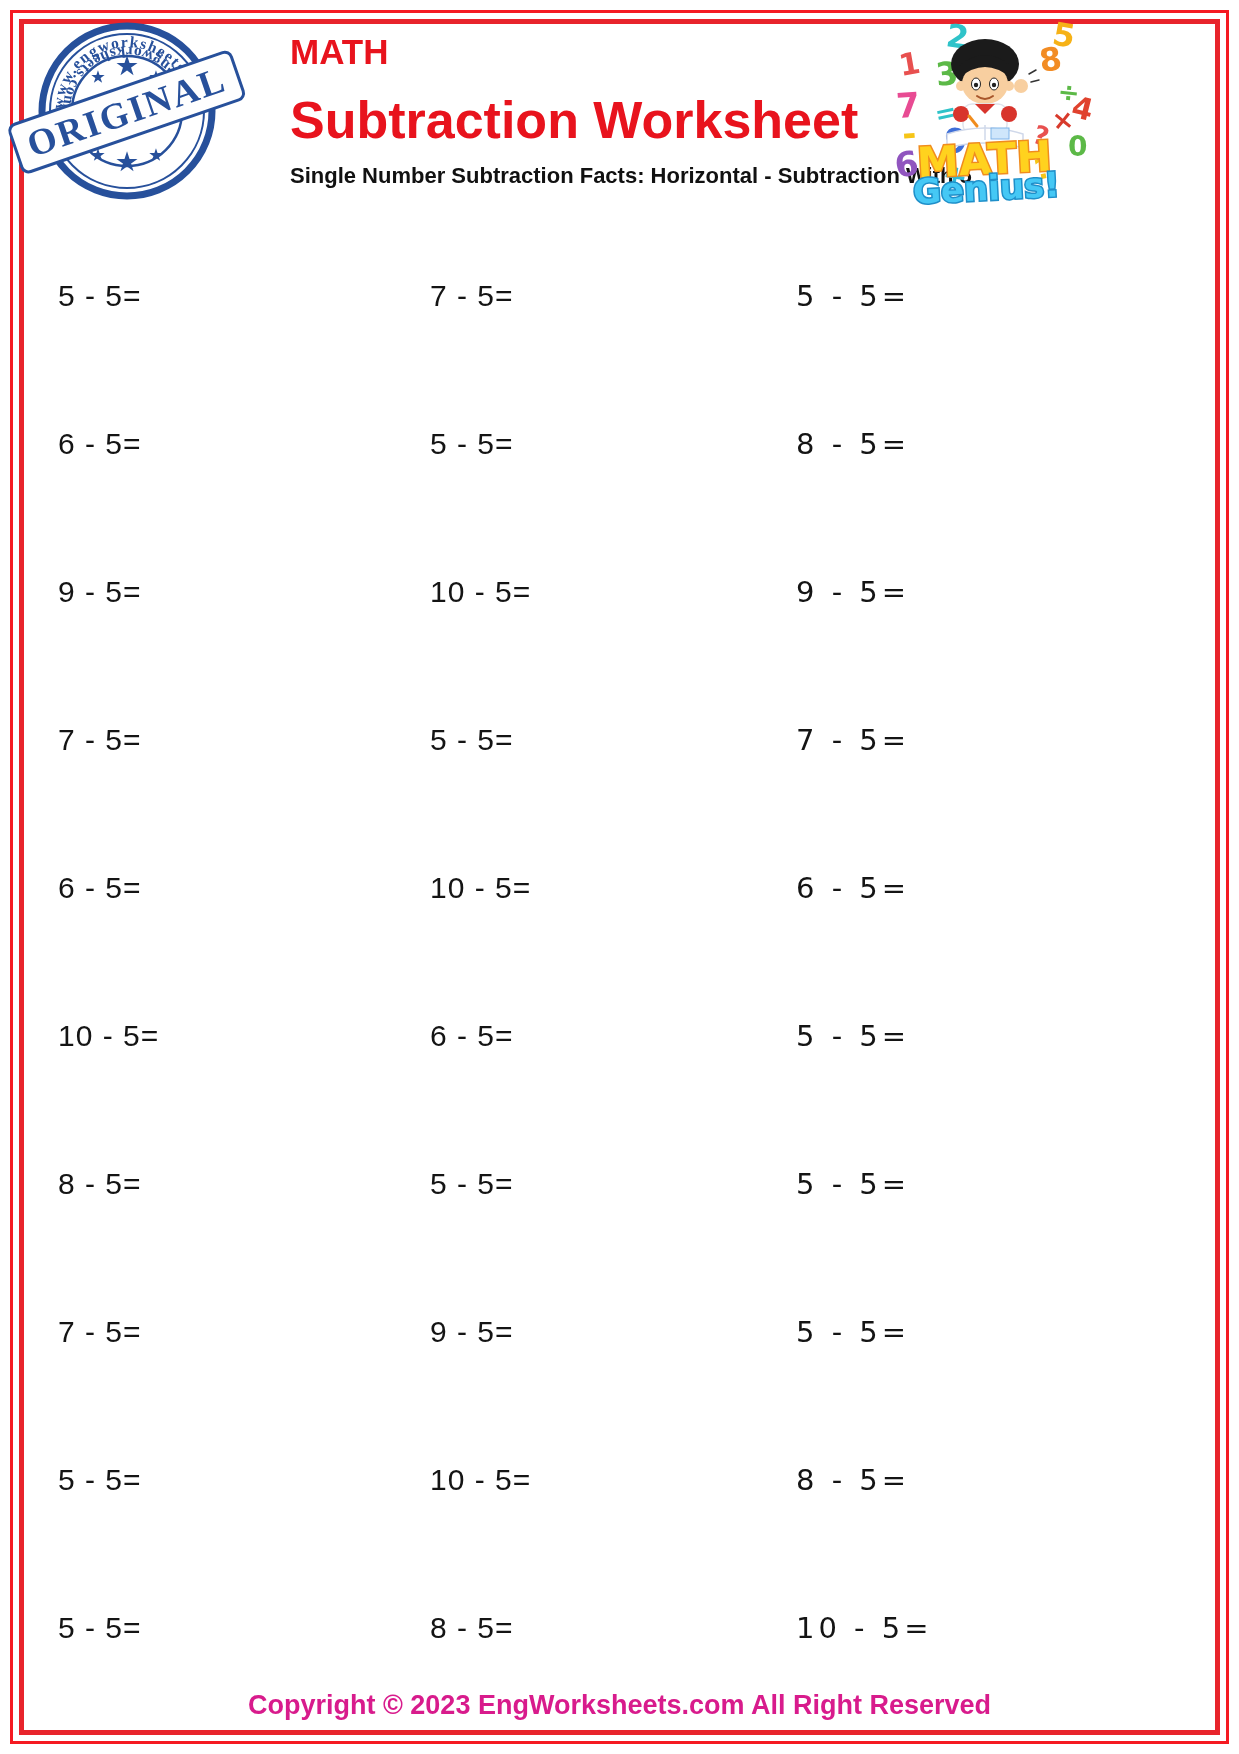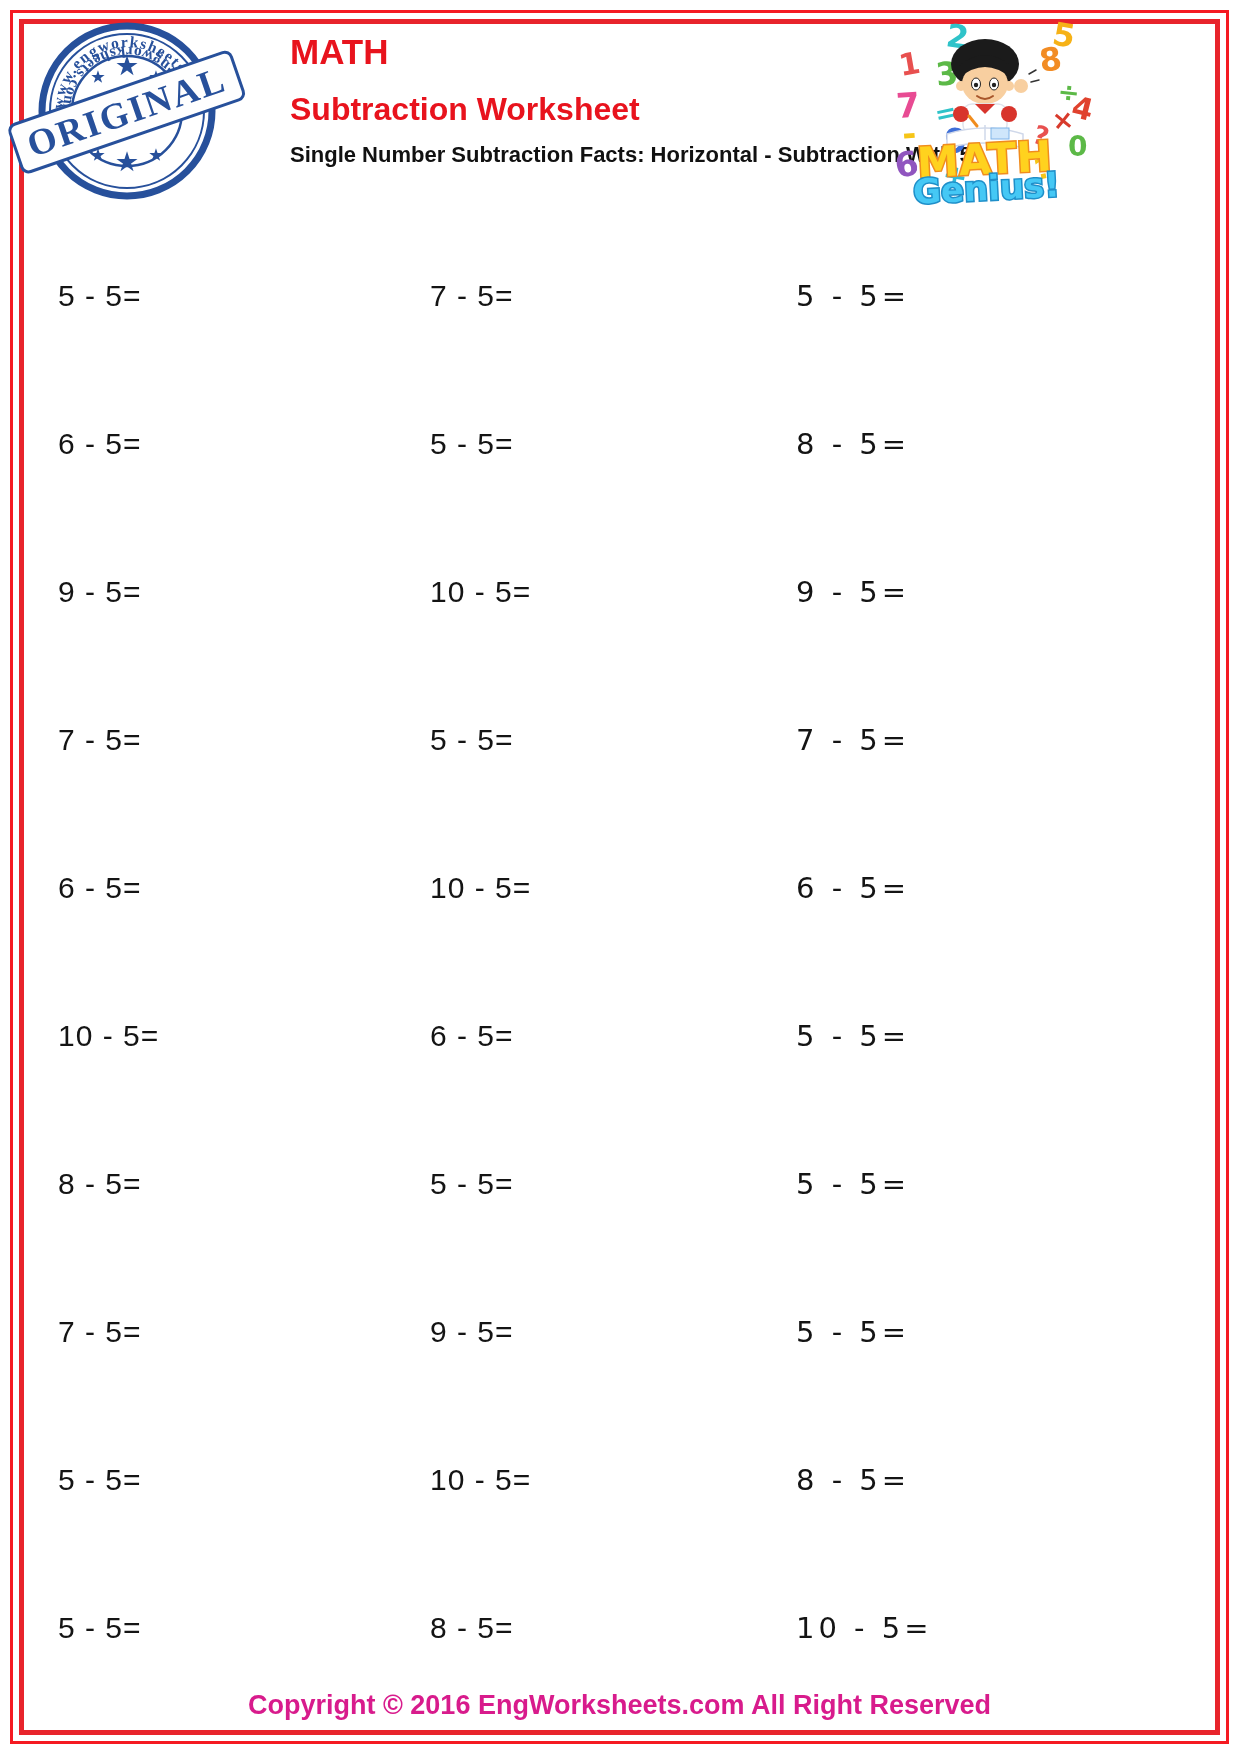--- a/index.html
+++ b/index.html
@@ -6,21 +6,21 @@
   .page{
     position:relative;width:1239px;height:1754px;background:#ffffff;
     font-family:"Liberation Sans",sans-serif;overflow:hidden;
   }
   .border-outer{position:absolute;inset:10px;border:3px solid #f51a22;pointer-events:none;}
   .border-inner{position:absolute;inset:19px;border:5px solid #e8242c;pointer-events:none;}
 
   
   .header{position:absolute;left:290px;top:34px;width:600px;}
   .header .category{color:#e8131d;font-size:35px;font-weight:700;line-height:1.05;}
-  .header .title{color:#e8131d;font-size:32px;font-weight:700;line-height:1.05;margin-top:22px;}
+  .header .title{color:#e8131d;font-size:52px;font-weight:700;line-height:1.05;margin-top:22px;}
   .header .subtitle{color:#111111;font-size:22px;font-weight:700;margin-top:16px;white-space:nowrap;}
 
   
   .stamp{position:absolute;left:22px;top:18px;width:212px;height:192px;overflow:visible;}
   .stamp text{font-family:"Liberation Serif",serif;}
 
   
   .badge{position:absolute;left:885px;top:20px;width:204px;height:188px;overflow:visible;}
   .badge text{font-family:"DejaVu Sans",sans-serif;}
 
@@ -155,15 +155,15 @@
       <div class="cell col2">9 - 5=</div>
       <div class="cell col3">5 - 5=</div>
       <div class="cell col1">5 - 5=</div>
       <div class="cell col2">10 - 5=</div>
       <div class="cell col3">8 - 5=</div>
       <div class="cell col1">5 - 5=</div>
       <div class="cell col2">8 - 5=</div>
       <div class="cell col3">10 - 5=</div>
     </div>
 
-  <div class="footer">Copyright © 2016 EngWorksheets.com All Right Reserved</div>
+  <div class="footer">Copyright © 2023 EngWorksheets.com All Right Reserved</div>
 
 </div>
 
 </body></html>

